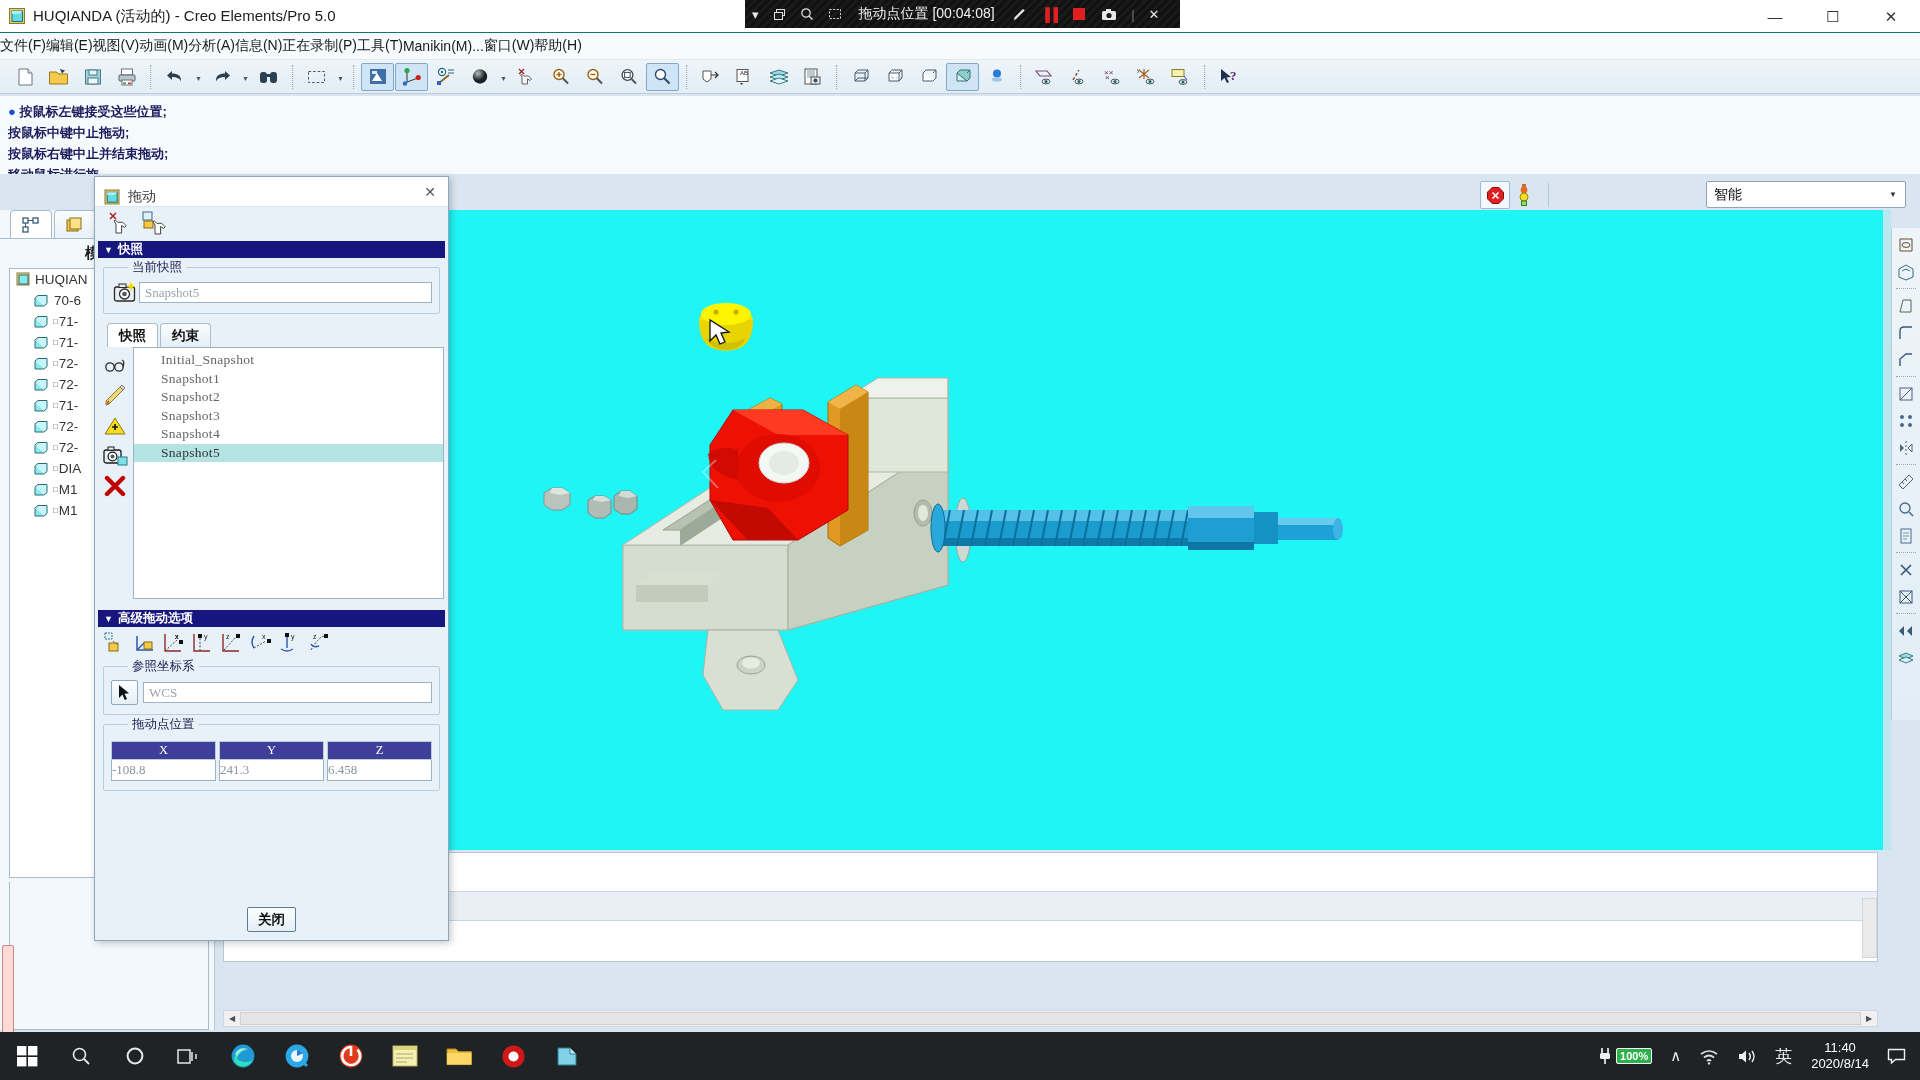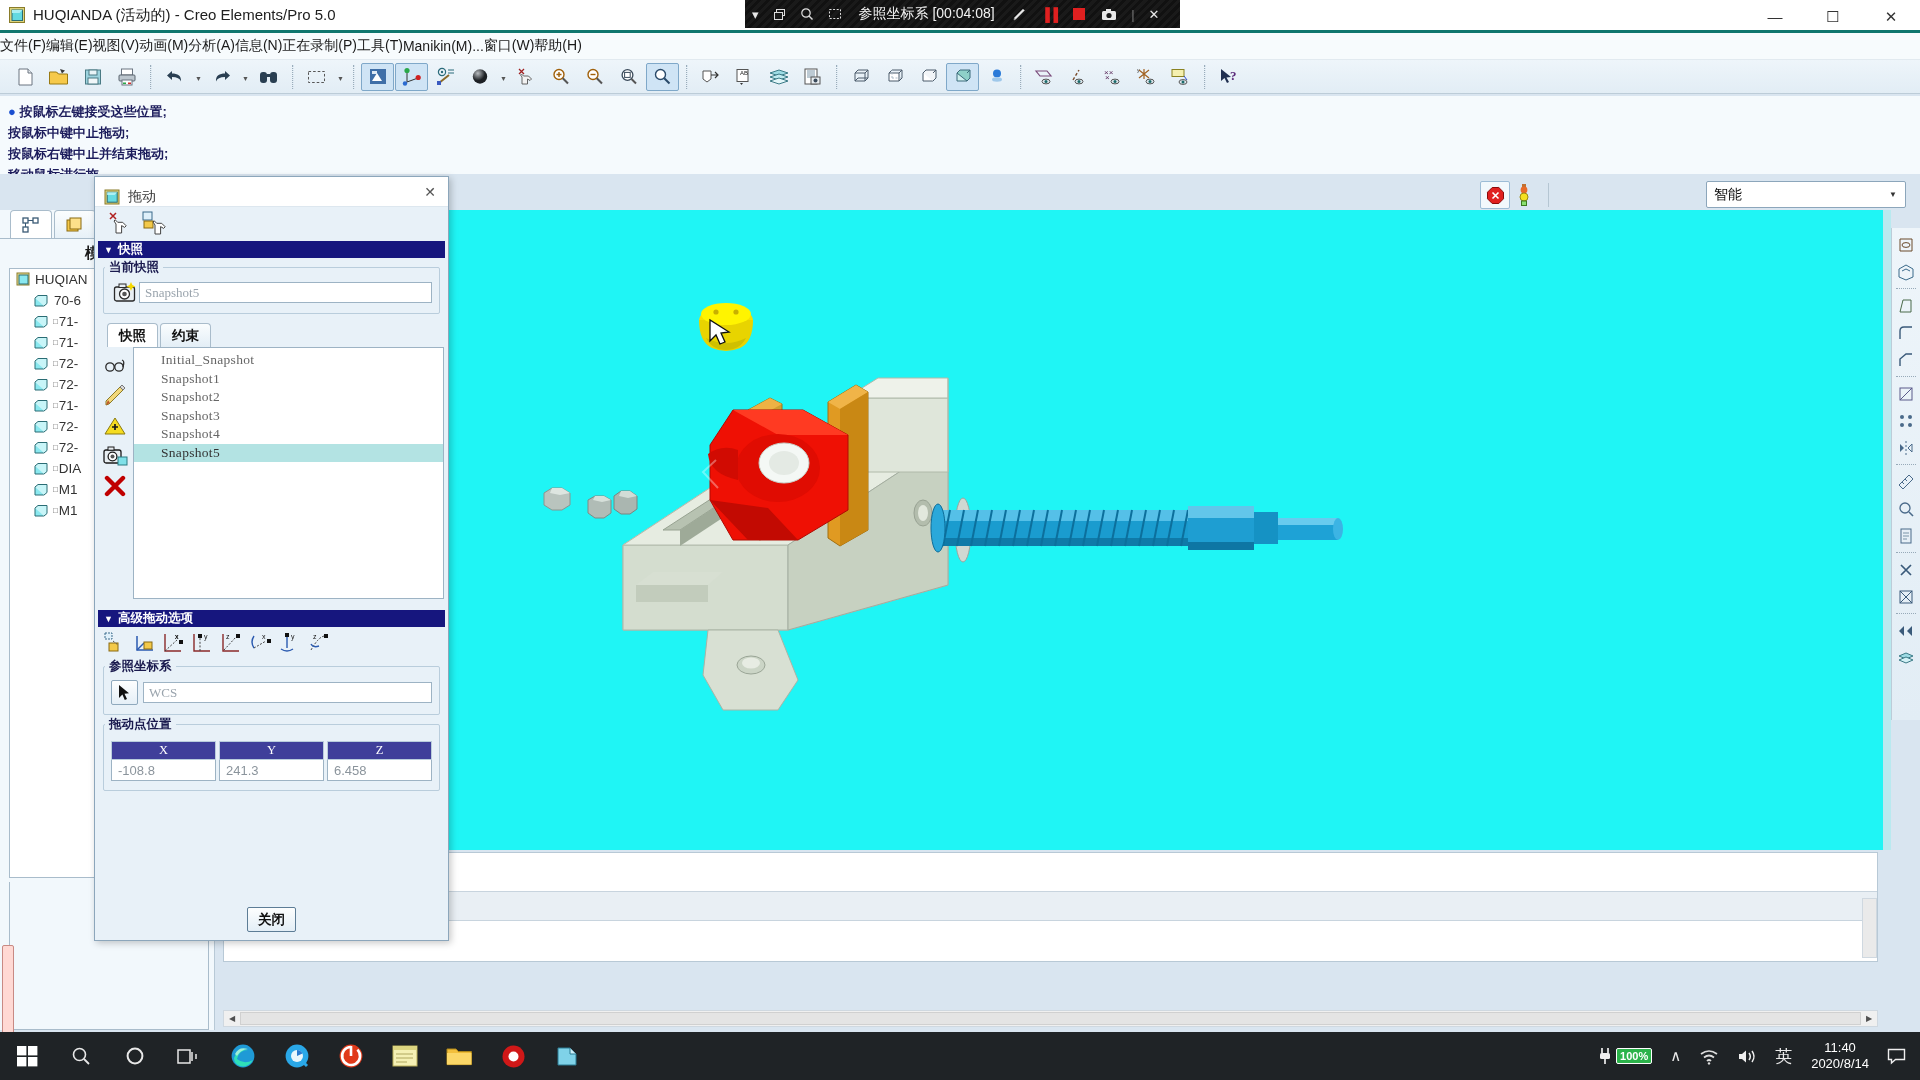--- a/index.html
+++ b/index.html
@@ -6,21 +6,21 @@
   html, body { margin:0; padding:0; }
   body {
     width:1920px; height:1080px; overflow:hidden;
     font-family:"Liberation Sans","DejaVu Sans",sans-serif;
     font-size:13px; background:#d9e5f0; position:relative;
   }
 
   
   #titlebar{
     position:absolute; left:0; top:0; width:1920px; height:33px;
-    background:#ffffff; border-bottom:3px solid #0f766e;
+    background:#ffffff; border-bottom:1px solid #0f766e;
     display:flex; align-items:center;
   }
   #titlebar .tb-icon{ margin-left:8px; margin-right:7px; flex:0 0 auto; }
   #titlebar .tb-text{ font-size:15px; color:#202020; white-space:nowrap; }
   #win-buttons{ position:absolute; right:0; top:0; height:33px; display:flex; }
   #win-buttons div{
     width:58px; height:33px; display:flex; align-items:center; justify-content:center;
     color:#333; font-size:15px;
   }
 
@@ -184,22 +184,22 @@
 
   .secthead{
     height:17px; background:#16167e; color:#fff; font-size:12.5px; font-weight:bold;
     display:flex; align-items:center; padding-left:6px; margin:0 3px;
   }
   .secthead .tri{ font-size:9px; margin-right:5px; }
 
   .group{ margin:9px 8px 0 8px; border:1px solid #b9cddc; border-radius:2px; position:relative;
           padding:13px 7px 9px 7px; }
   .group > .glabel{
-    position:absolute; top:-9px; left:1px; background:#e8f1f8; padding:0 4px;
-    font-size:12.5px; font-weight:bold; color:#1a1a4e;
+    position:absolute; top:-9px; left:24px; background:#e8f1f8; padding:0 4px;
+    font-size:12.5px; font-weight:normal; color:#1a1a4e;
   }
 
   .cs-row{ display:flex; align-items:center; }
   .cs-row .camicon{ width:28px; flex:0 0 auto; display:flex; justify-content:center; }
   .tinput{
     flex:1; height:21px; background:#fff; border:1px solid #9db3c4;
     padding-left:5px; font-size:13px; color:#9aa4ad; display:flex; align-items:center;
     font-family:"Liberation Serif","DejaVu Serif",serif;
   }
 
@@ -232,22 +232,22 @@
   .ccol{ flex:1; margin-right:3px; }
   .ccol:last-child{ margin-right:0; }
   .chead{
     height:19px; background:#3f3f9a; color:#ffffff; font-size:12.5px;
     display:flex; align-items:center; justify-content:center;
     font-family:"Liberation Serif","DejaVu Serif",serif;
     border:1px solid #b9cddc;
   }
   .ccell{
     height:21px; background:#ffffff; border:1px solid #9db3c4; border-top:none;
-    display:flex; align-items:center; padding-left:6px; font-size:13px; color:#8b949c;
-    font-family:Liberation Sans, sans-serif;
+    display:flex; align-items:center; font-size:13px; color:#8b949c;
+    font-family:Liberation Serif, serif;
   }
 
   #advtools{ display:flex; align-items:center; padding:2px 0 0 6px; height:30px; }
   .at{ width:29px; height:28px; display:flex; align-items:center; justify-content:center; }
 
   #dlg-footer{ position:absolute; bottom:8px; left:0; width:100%; display:flex; justify-content:center; }
   #closebtn{
     min-width:46px; height:25px; padding:0 10px;
     background:linear-gradient(#fdfefe,#e3eef6); border:1px solid #5d7d96;
     border-radius:2px; font-size:13.5px; color:#111;
@@ -302,21 +302,21 @@
     <svg width="14" height="14" viewBox="0 0 14 14">
       <circle cx="6" cy="6" r="4.2" fill="none" stroke="#ddd" stroke-width="1.2"></circle>
       <line x1="9" y1="9" x2="12.5" y2="12.5" stroke="#ddd" stroke-width="1.4"></line>
     </svg>
   </span>
   <span class="ri">
     <svg width="14" height="14" viewBox="0 0 14 14">
       <rect x="1.5" y="2.5" width="11" height="9" fill="none" stroke="#ddd" stroke-dasharray="2 1.6"></rect>
     </svg>
   </span>
-  <span class="rtext">参照坐标系 [00:04:08]</span>
+  <span class="rtext">拖动点位置 [00:04:08]</span>
   <span class="ri">
     <svg width="15" height="15" viewBox="0 0 15 15">
       <path d="M2 13 L4 12 L12.5 3.5 L11 2 L2.5 10.5 Z" fill="#e8e8e8" stroke="#999" stroke-width=".7"></path>
     </svg>
   </span>
   <span class="ri pause">▐▐</span>
   <span class="stop"></span>
   <span class="ri">
     <svg width="16" height="13" viewBox="0 0 16 13">
       <rect x="1" y="3" width="14" height="9" rx="1.5" fill="#e8e8e8"></rect>

